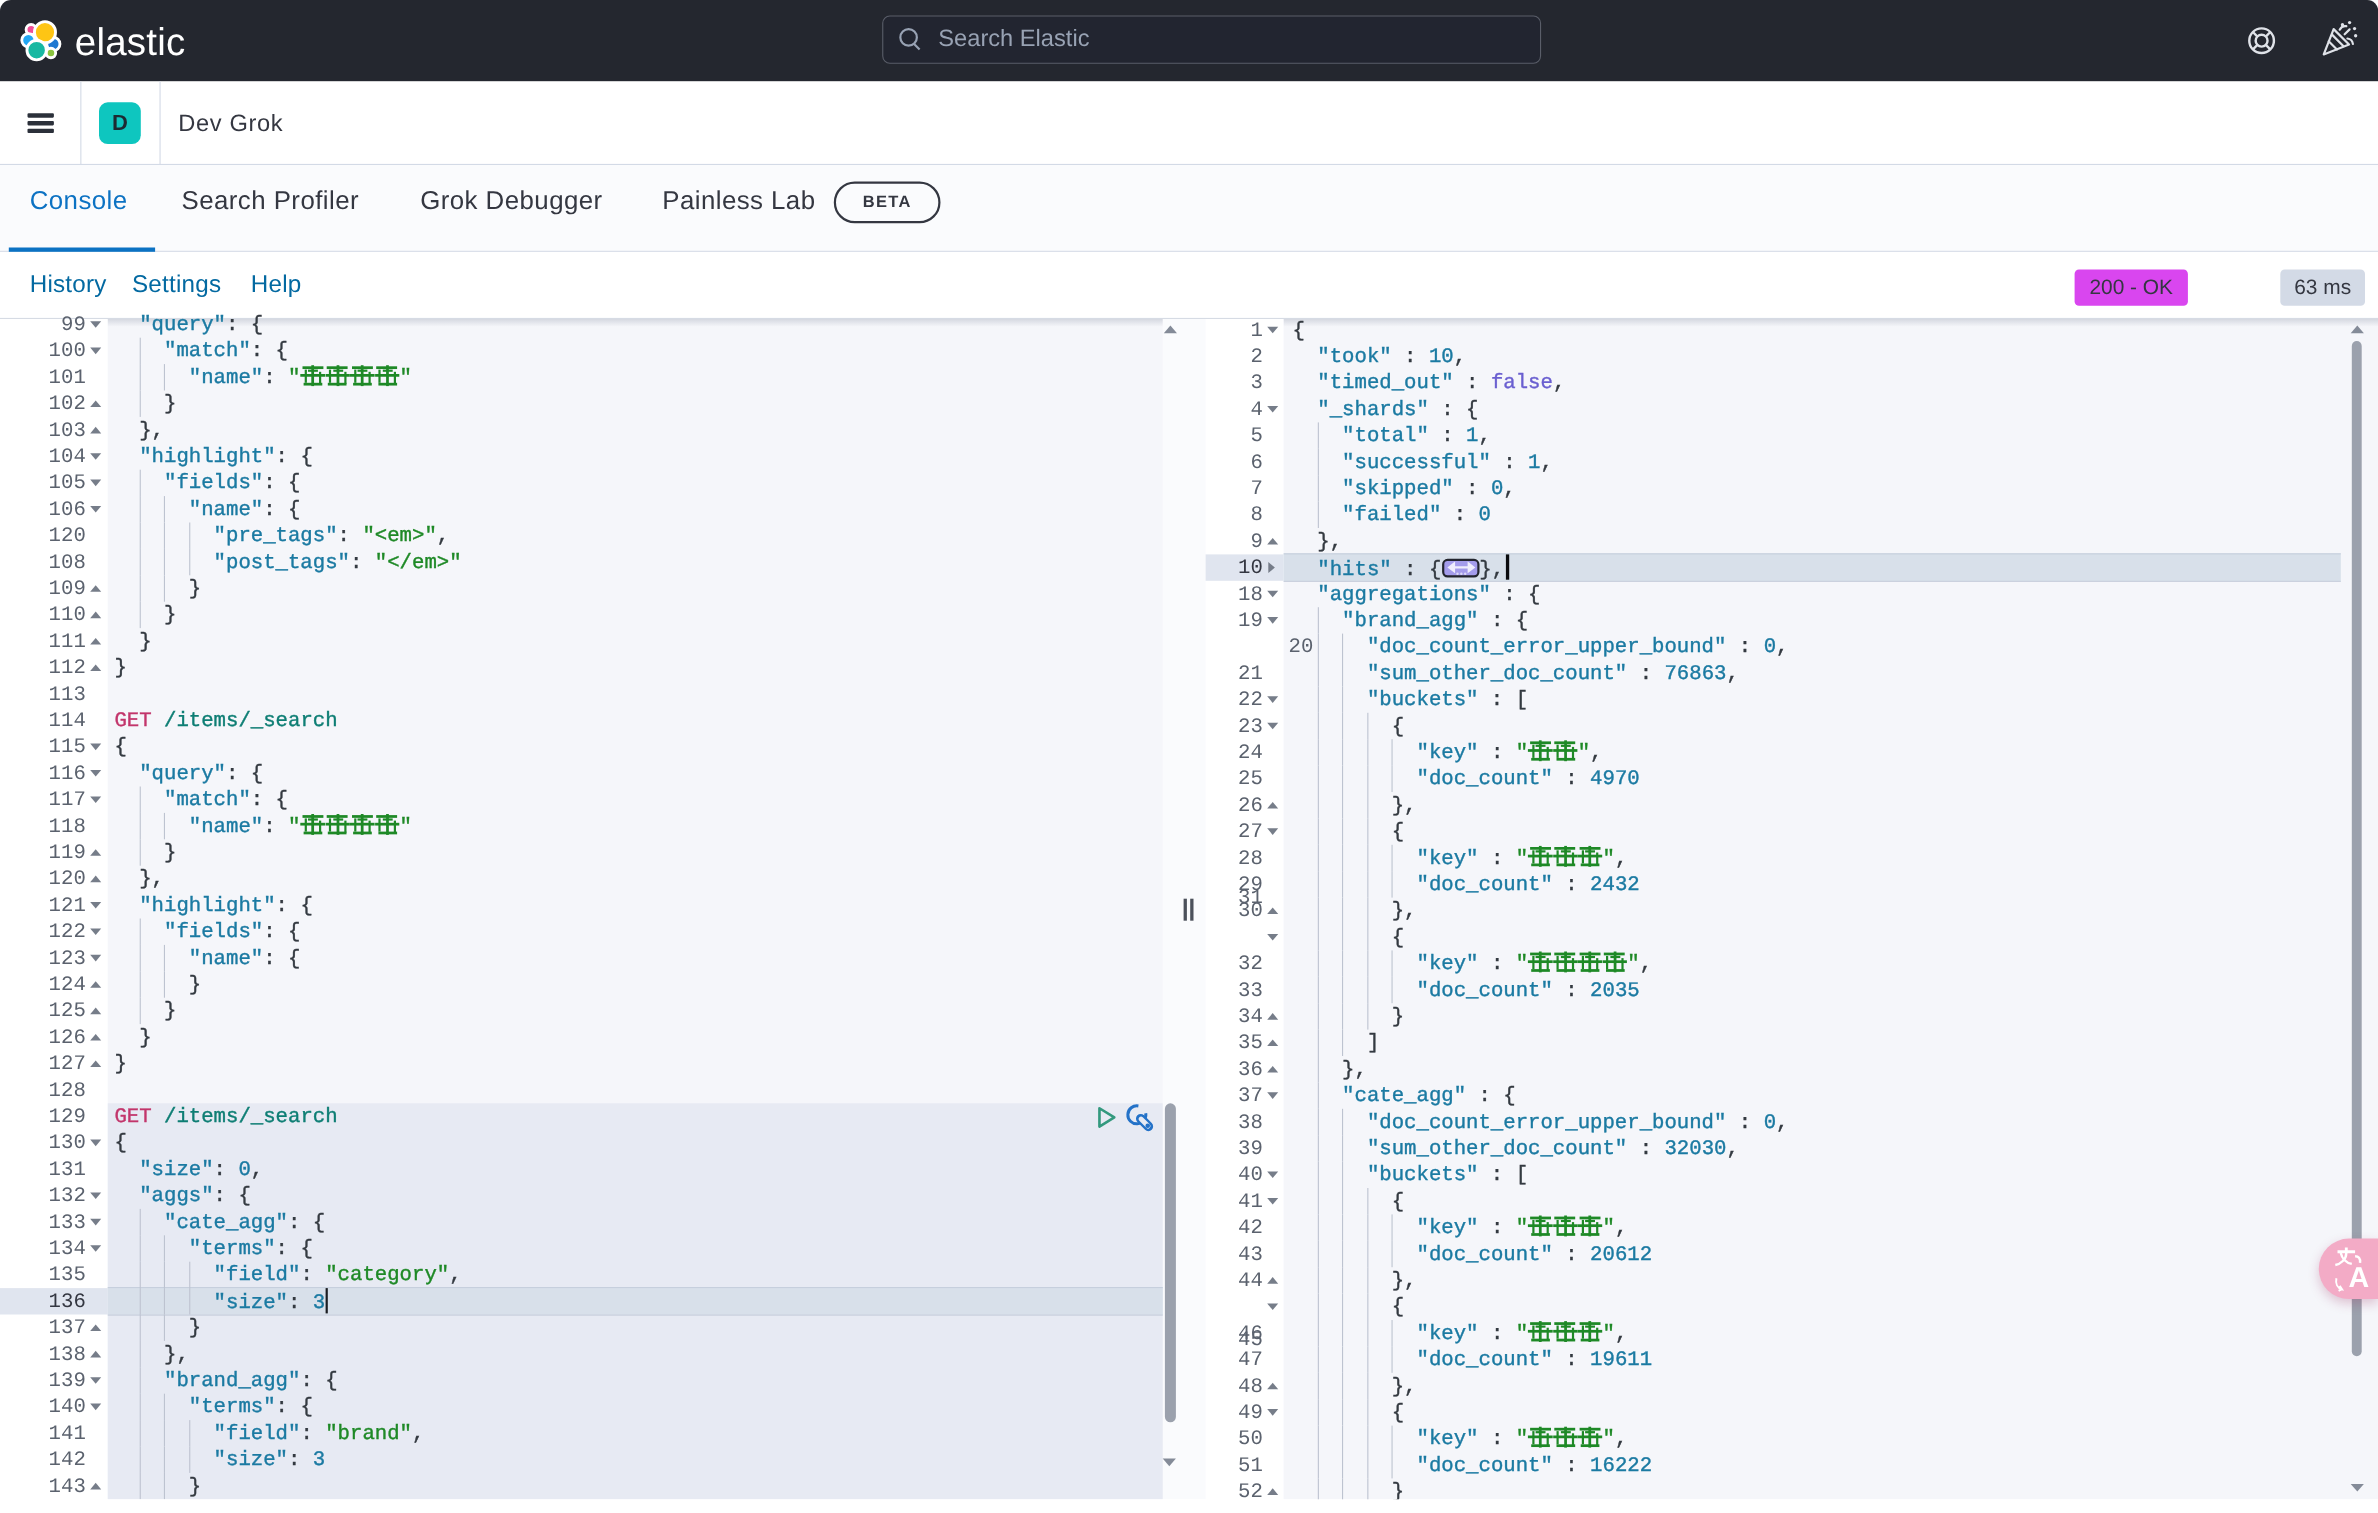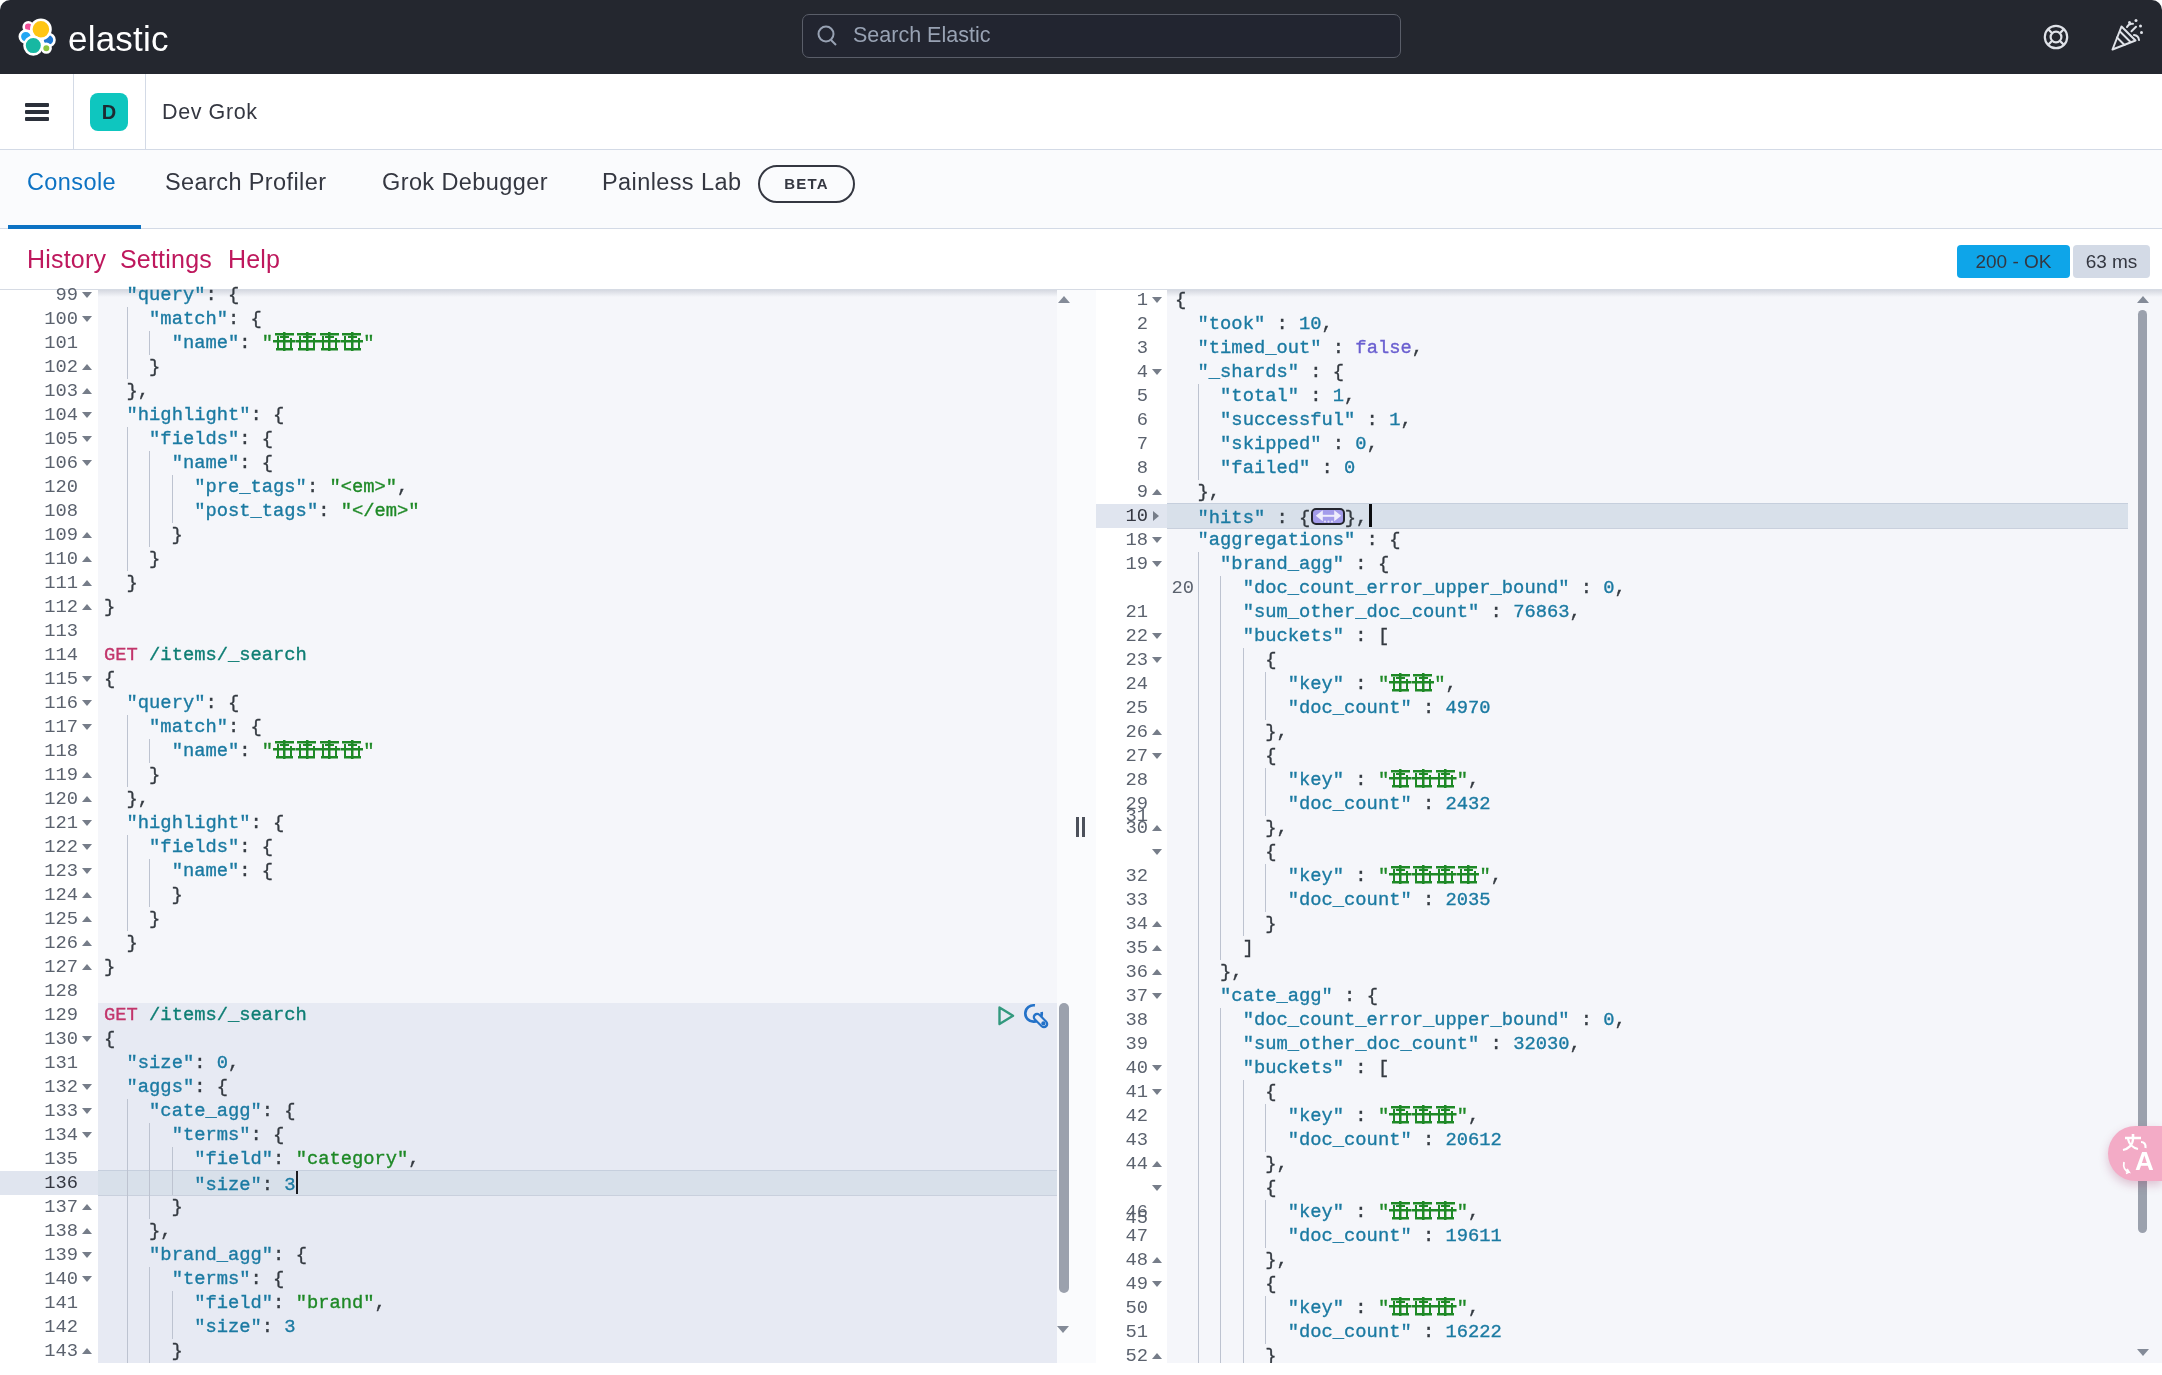--- a/index.html
+++ b/index.html
@@ -21,24 +21,24 @@
 #tabrow{position:absolute;left:0;top:150px;width:2162px;height:79px;background:#fafbfd;
   border-bottom:1px solid #d3dae6}
 .tab{position:absolute;top:169px;font-size:23.5px;color:#343741;font-weight:500;letter-spacing:.4px}
 #tab-console{color:#0c72c3}
 #console-underline{position:absolute;left:8px;top:225px;width:133px;height:4px;background:#0c72c3}
 #beta{position:absolute;left:758px;top:165px;width:97px;height:38px;border:2px solid #343741;
   border-radius:19px;font-size:15px;font-weight:700;letter-spacing:1.2px;color:#343741;
   text-align:center;line-height:34px}
 #toolrow{position:absolute;left:0;top:229px;width:2162px;height:61px;background:#fff;
   border-bottom:1px solid #d6dbe4}
-.tool{position:absolute;top:245px;font-size:25px;color:#be185d;letter-spacing:.2px}
+.tool{position:absolute;top:245px;font-size:22px;color:#0369a1;letter-spacing:.2px}
 .badge{position:absolute;top:245px;height:33px;border-radius:4px;font-size:19px;color:#343741;
   text-align:center;line-height:33px}
-#bok{left:1957px;width:113px;background:#0ea5e9}
+#bok{left:1886px;width:103px;background:#d946ef}
 #bms{left:2073px;width:77px;background:#d3dae6}
 .cl,.gn{position:absolute;height:24px;line-height:24px;white-space:pre;
   font-family:"Liberation Mono",monospace;font-size:18.8px}
 .cl{-webkit-text-stroke:.35px}
 .gn{text-align:right;color:#5b626e}
 .ga{color:#343741}
 .k{color:#1b7aa2}.g{color:#1e8926}.d{color:#343a41}.m{color:#c2356b}
 .u{color:#0e7e74}.f{color:#6a5fd0}
 .fv,.fu,.fr,.sau,.sad{position:absolute;width:0;height:0}
 .fv{border-left:5px solid transparent;border-right:5px solid transparent;border-top:6px solid #767d89}

